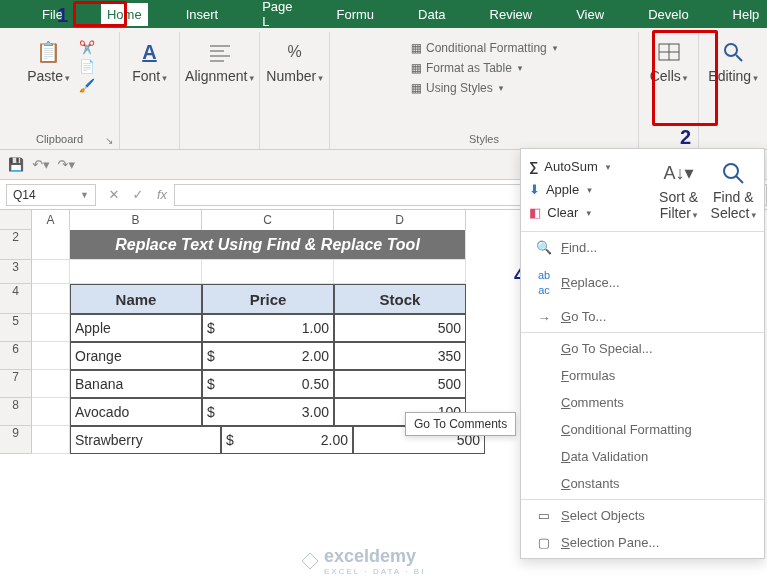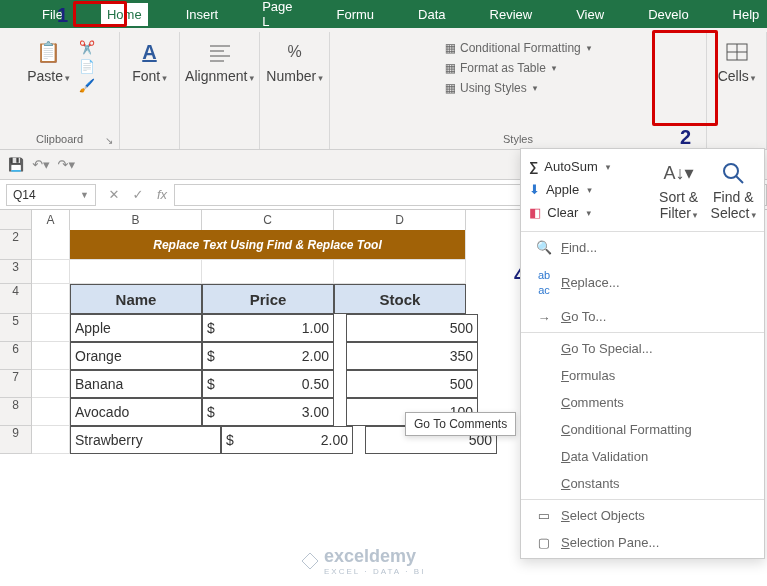--- a/index.html
+++ b/index.html
@@ -38,24 +38,24 @@
 .formula-input { flex: 1; height: 22px; border: 1px solid #ccc; padding: 0 6px; font-size: 12px; }
 
 
 .sheet { position: relative; background: #fff; }
 .colh { border-right: 1px solid #d0d0d0; text-align: center; font-size: 12px; color: #555; height: 20px; line-height: 20px; }
 .rowh { width: 32px; background: #f3f2f1; border-right: 1px solid #ccc; border-bottom: 1px solid #d0d0d0; text-align: center; font-size: 12px; color: #555; }
 .sheetrow { display: flex; height: 24px; }
 .cell { border-right: 1px solid #e0e0e0; border-bottom: 1px solid #e0e0e0; padding: 0 4px; display: flex; align-items: center; overflow: hidden; }
 
 
-.title-band { background: #a16207; color: #fff; font-weight: bold; font-style: italic; font-size: 12px; justify-content: center; }
+.title-band { background: #737373; color: #fff; font-weight: bold; font-style: italic; font-size: 16px; justify-content: center; }
 .tbl-head { background: #d6e2f2; font-weight: bold; font-size: 15px; justify-content: center; border: 1px solid #555 !important; }
 .tbl-cell { border: 1px solid #555 !important; font-size: 14px; }
-.stock-val { justify-content: flex-end; margin-left: 12px; }
+.stock-val { justify-content: flex-end; }
 
 
 .editpanel { position: absolute; top: 148px; left: 520px; width: 245px; background: #fff; border: 1px solid #ccc; box-shadow: 0 4px 12px rgba(0,0,0,.15); z-index: 50; }
 .editpanel .toprow { display: flex; border-bottom: 1px solid #ddd; }
 .editpanel .leftcol { flex: 1; padding: 6px 6px; }
 .editpanel .ritem { display: flex; align-items: center; gap: 6px; padding: 4px 2px; font-size: 13px; cursor: pointer; }
 .editpanel .rightcol { display: flex; gap: 4px; padding: 6px 4px; }
 .fr-menu { padding: 2px 0; }
 .fr-item { display: flex; align-items: center; gap: 8px; padding: 6px 14px; font-size: 13px; color: #666; cursor: pointer; }
 .fr-item u { text-decoration: underline; }
@@ -168,20 +168,32 @@
             <rect x="2" y="2" width="20" height="16" fill="none" stroke="#555"></rect>
             <line x1="2" y1="10" x2="22" y2="10" stroke="#555"></line>
             <line x1="12" y1="2" x2="12" y2="18" stroke="#555"></line>
           </svg>
       </span>
       <span class="lbl carrot">Cells</span>
     </div>
     <div class="group-label">&nbsp;</div>
   </div>
 
+  <div class="group" style="width:68px;border-right:none">
+    <div class="bigbtn">
+      <span class="ic" style="color:#2e5a9c">
+        <svg width="24" height="24">
+            <circle cx="10" cy="10" r="6" fill="none" stroke="#2e5a9c" stroke-width="2"></circle>
+            <line x1="15" y1="15" x2="21" y2="21" stroke="#2e5a9c" stroke-width="2"></line>
+          </svg>
+      </span>
+      <span class="lbl carrot">Editing</span>
+    </div>
+    <div class="group-label">&nbsp;</div>
+  </div>
 </div>
 
 <div class="qat">
   <span style="color:#7a4fb5">💾</span>
   <span style="color:#888">↶▾</span>
   <span style="color:#888">↷▾</span>
 </div>
 
 <div class="fbar">
   <div class="namebox">

